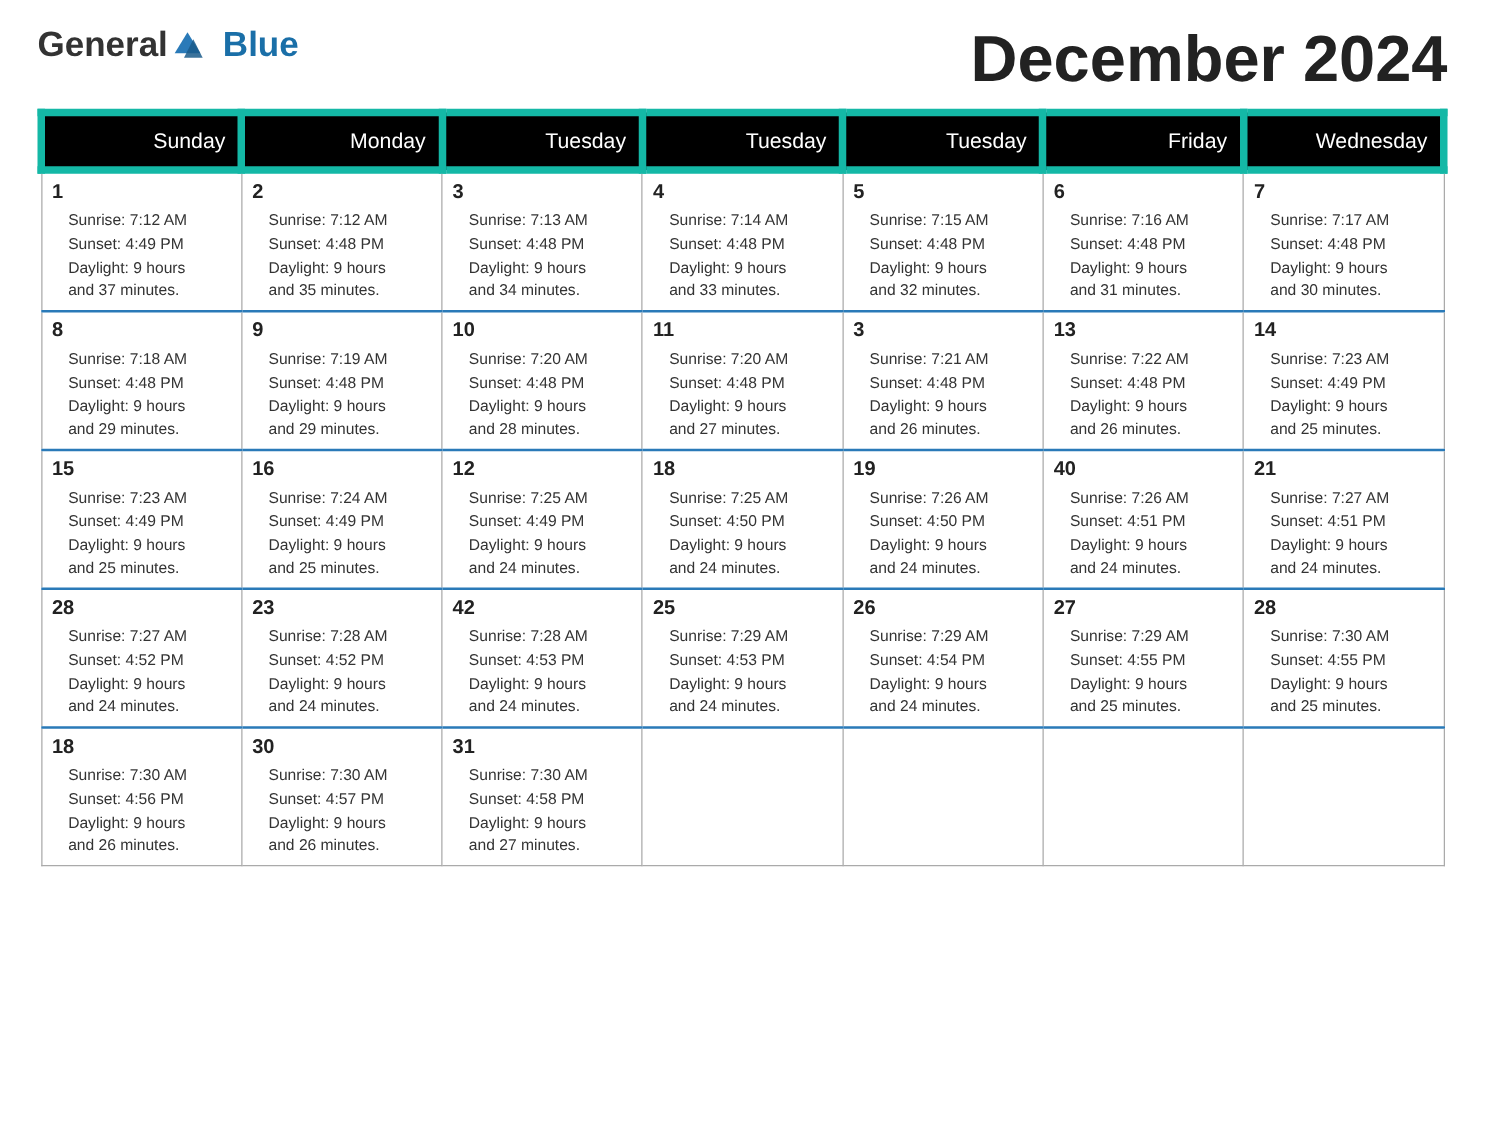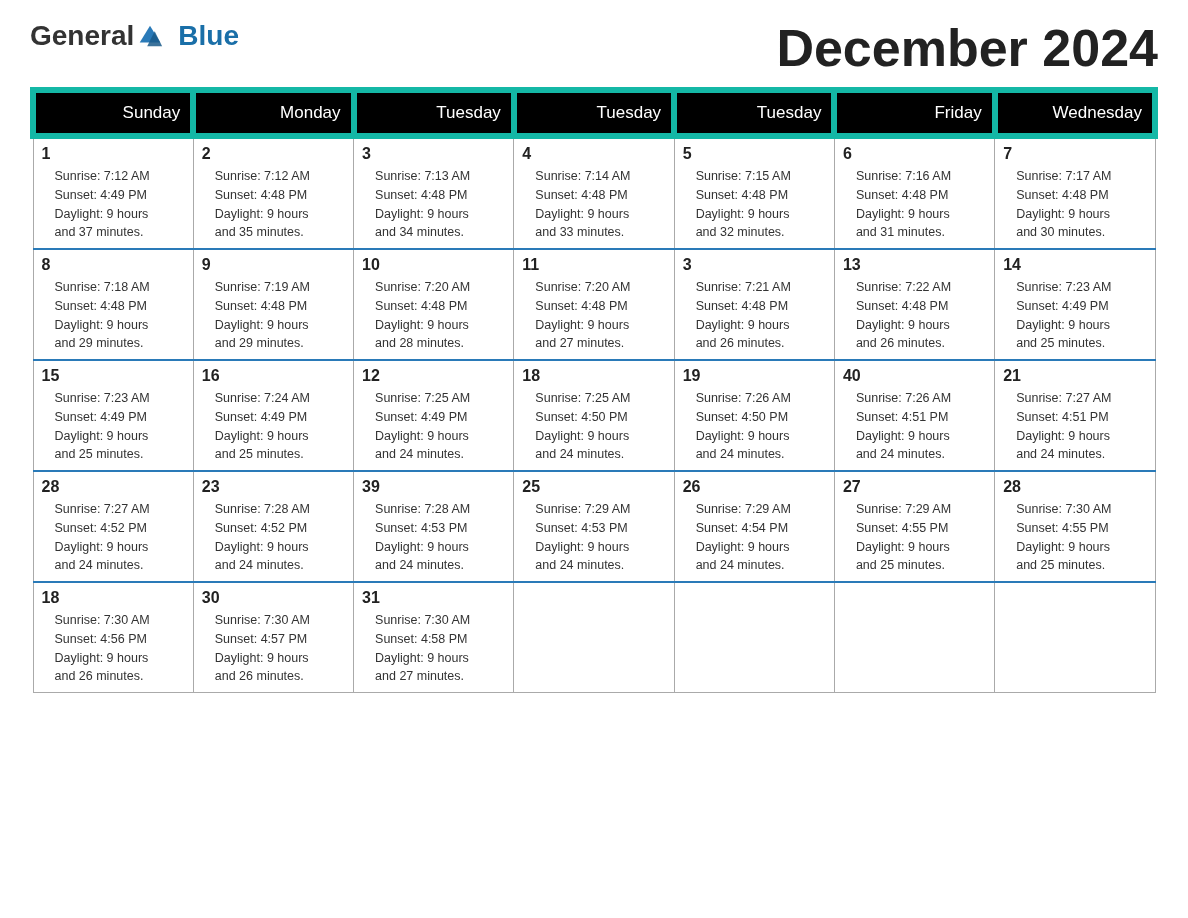--- a/index.html
+++ b/index.html
@@ -216,21 +216,21 @@
       <tr class="row-divider">
         <td>
           <div class="day-number">28</div>
           <div class="day-info">Sunrise: 7:27 AM<br>Sunset: 4:52 PM<br>Daylight: 9 hours<br>and 24 minutes.</div>
         </td>
         <td>
           <div class="day-number">23</div>
           <div class="day-info">Sunrise: 7:28 AM<br>Sunset: 4:52 PM<br>Daylight: 9 hours<br>and 24 minutes.</div>
         </td>
         <td>
-          <div class="day-number">39</div>
+          <div class="day-number">42</div>
           <div class="day-info">Sunrise: 7:28 AM<br>Sunset: 4:53 PM<br>Daylight: 9 hours<br>and 24 minutes.</div>
         </td>
         <td>
           <div class="day-number">25</div>
           <div class="day-info">Sunrise: 7:29 AM<br>Sunset: 4:53 PM<br>Daylight: 9 hours<br>and 24 minutes.</div>
         </td>
         <td>
           <div class="day-number">26</div>
           <div class="day-info">Sunrise: 7:29 AM<br>Sunset: 4:54 PM<br>Daylight: 9 hours<br>and 24 minutes.</div>
         </td>

